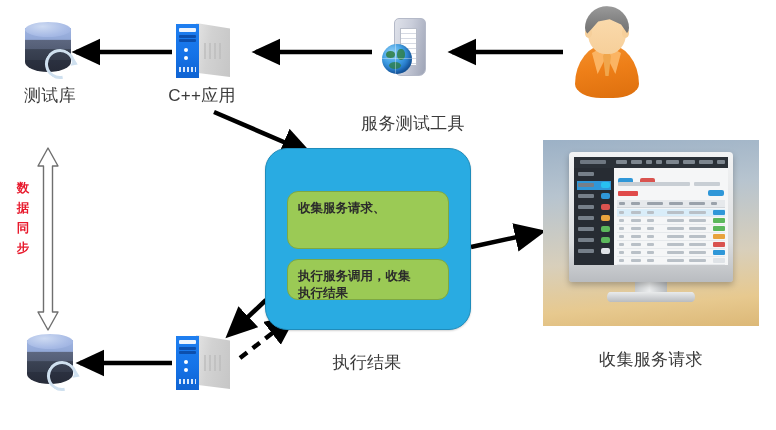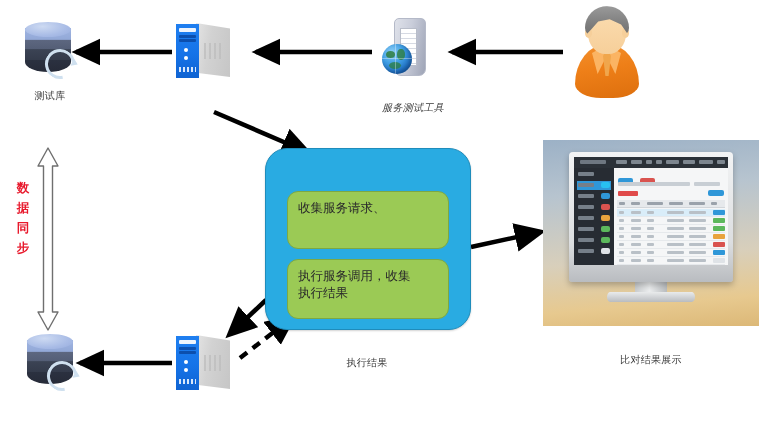--- a/index.html
+++ b/index.html
@@ -13,21 +13,21 @@
     height:430px;
     background:#ffffff;
     overflow:hidden;
   }
   .abs{position:absolute;}
   svg.layer{position:absolute;left:0;top:0;width:776px;height:430px;pointer-events:none;}
 
   
   .label{
     position:absolute;
-    font-size:10px;
+    font-size:17px;
     color:#3a3a3a;
     text-align:center;
     line-height:15px;
     letter-spacing:.3px;
     white-space:nowrap;
   }
 
   
   .db{position:absolute;width:54px;height:62px;}
   .db .body{
@@ -153,23 +153,24 @@
     letter-spacing:.5px;
   }
   .greenbox{
     position:absolute;left:21px;width:162px;
     background:#9bca55;
     border:1.2px solid #7da843;
     border-radius:11px;
     color:#2b2b2b;font-size:12.5px;line-height:17px;
     padding:8px 10px;
     box-sizing:border-box;
+    font-weight:bold;
   }
   #green1{top:42px;height:58px;}
-  #green2{top:110px;height:60px;}
+  #green2{top:110px;height:41px;}
 
   
   #monitor{
     position:absolute;left:543px;top:140px;width:216px;height:186px;
     background:linear-gradient(175deg,#9cb1c6 0%,#b7c4cf 28%,#d8cfbb 62%,#e7c98f 85%,#dcb877 100%);
     overflow:hidden;
   }
   #monitor .stand-neck{
     position:absolute;left:92px;top:132px;width:32px;height:24px;
     background:linear-gradient(90deg,#c9ccce,#eceeef 45%,#b9bcbf);
@@ -281,34 +282,35 @@
       </div>
     <div class="front">
       <div class="bar b1"></div>
       <div class="bar b2"></div>
       <div class="bar b3"></div>
       <div class="led l1"></div>
       <div class="led l2"></div>
       <div class="dots"></div>
     </div>
   </div>
+  <div class="label" style="left:152px;top:88px;width:100px;">C++应用</div>
 
   <div class="wsrv abs" style="left:382px;top:16px;">
     <div class="box">
       <div class="panel"></div>
     </div>
     <div class="globe">
       <div class="c1"></div>
       <div class="c2"></div>
       <div class="c3"></div>
       <div class="mer"></div>
       <div class="eq"></div>
     </div>
   </div>
-  <div class="label" style="left:358px;top:100px;width:110px;font-style:italic;">服务测试工具</div>
+  <div class="label" style="left:358px;top:116px;width:110px;">服务测试工具</div>
 
   <div class="person abs" style="left:572px;top:6px;">
     <div class="body"></div>
     <div class="collarL"></div>
     <div class="collarR"></div>
     <div class="tie"></div>
     <div class="head"></div>
     <div class="earL"></div>
     <div class="earR"></div>
     <div class="hair"></div>
@@ -480,15 +482,15 @@
               <i style="left:50px;width:17px;"></i>
             <i style="left:72px;width:17px;"></i>
             <span class="st"></span>
           </div>
 
         </div>
 
       </div>
     </div>
   </div>
-  <div class="label" style="left:591px;top:352px;width:120px;">比对结果展示</div>
+  <div class="label" style="left:591px;top:352px;width:120px;">收集服务请求</div>
 
 </div>
 
 </body></html>

